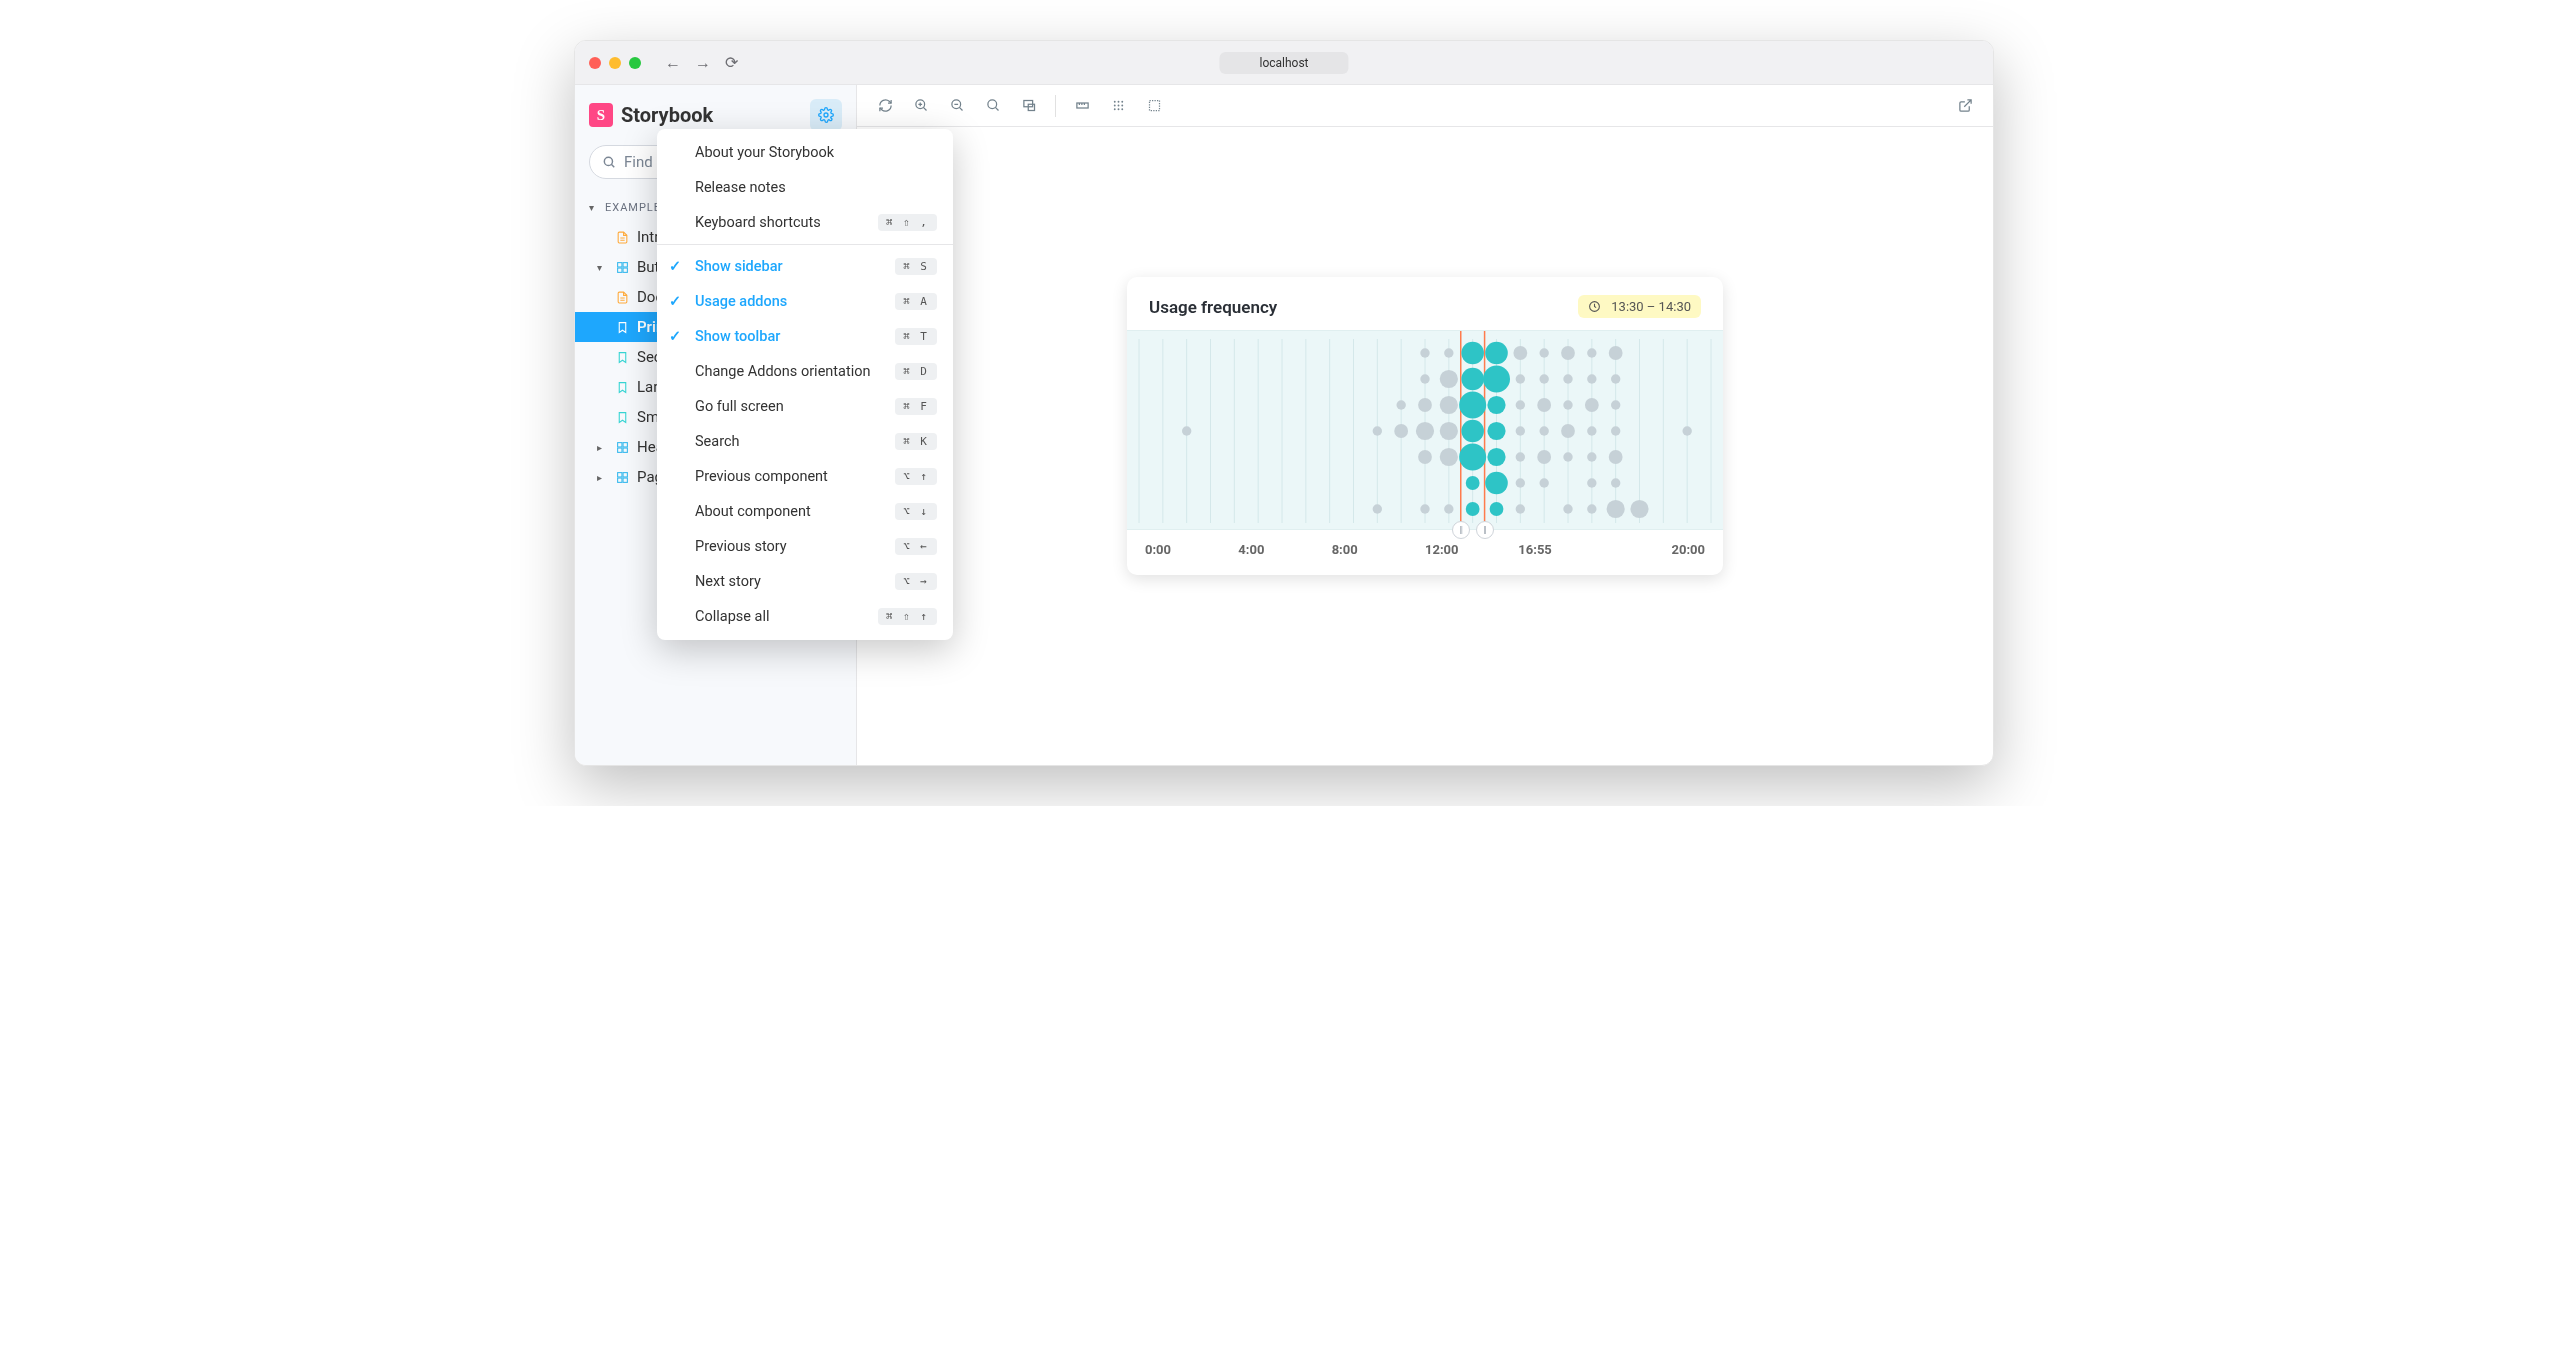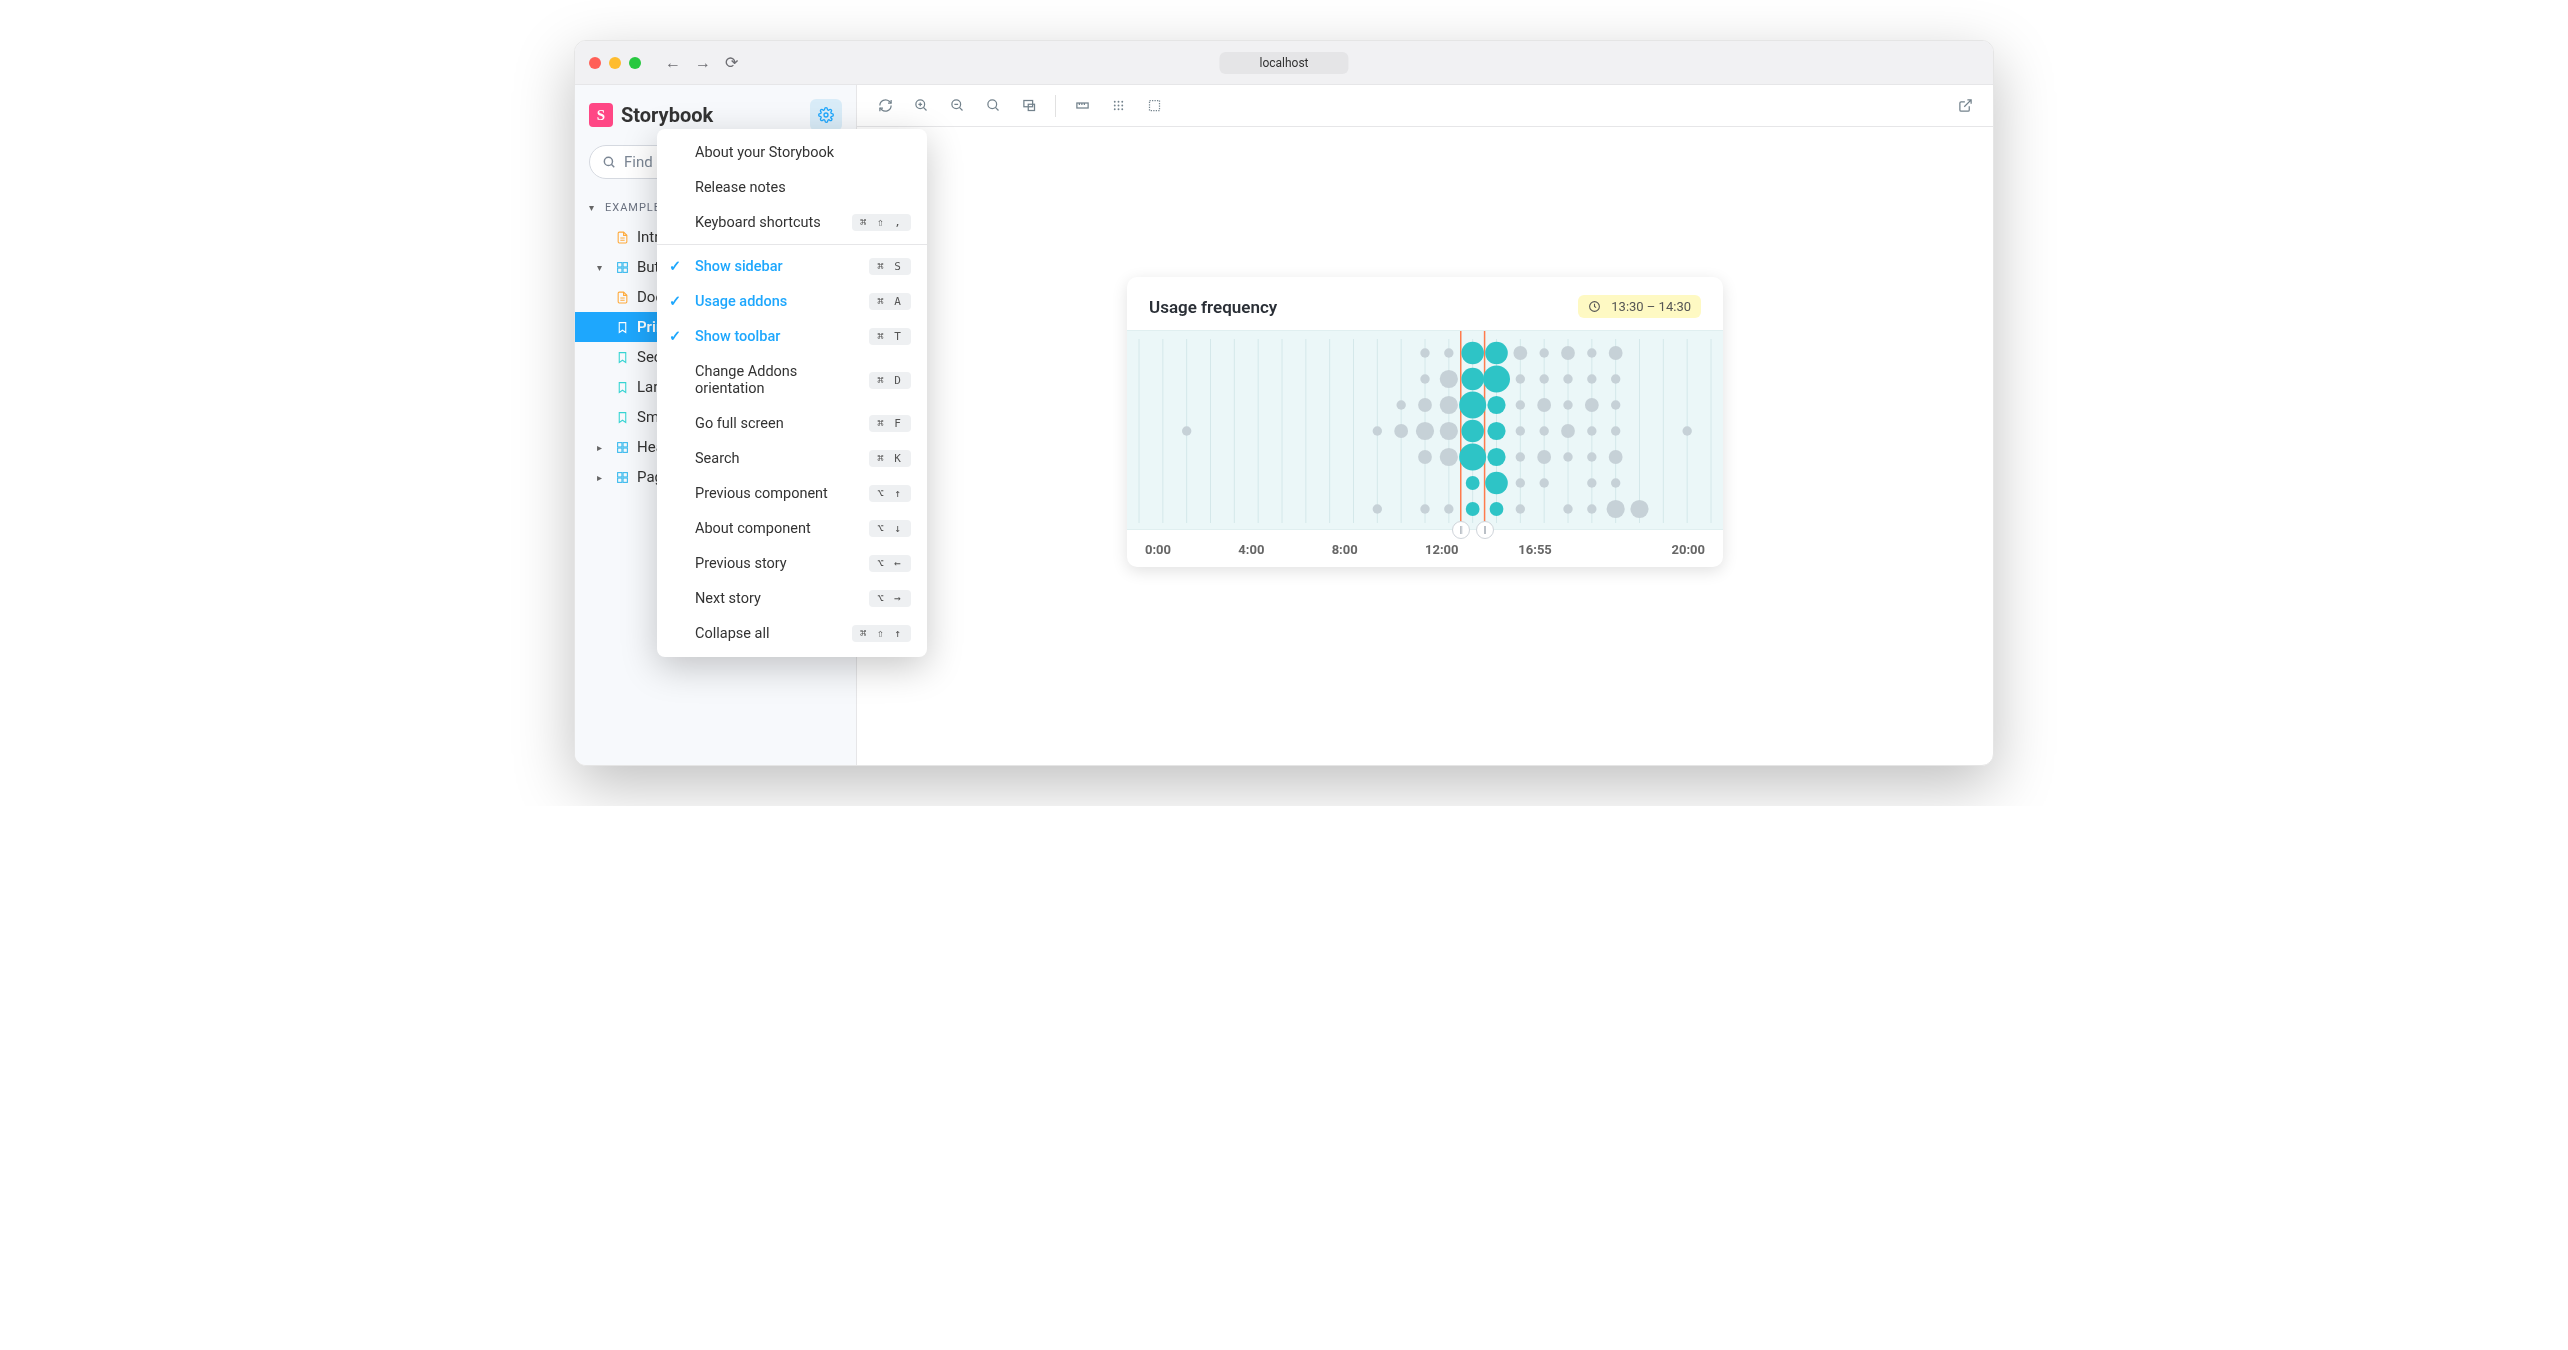--- a/index.html
+++ b/index.html
@@ -67,21 +67,21 @@
 .toolbar {
   height: 42px; border-bottom: 1px solid #e6e6e8; display:flex; align-items:center; padding: 0 12px; gap: 4px;
 }
 .tbtn { width:32px; height:32px; display:flex; align-items:center; justify-content:center; color:#73828c; cursor:pointer; border-radius:4px; }
 .tsep { width:1px; height:22px; background:#e1e1e1; margin: 0 6px; }
 .tspace { flex:1; }
 
 .preview { flex:1; display:flex; align-items:flex-start; justify-content:center; padding-top: 150px; }
 .card {
   width: 596px; background:#fff; border-radius: 10px; box-shadow: 0 4px 16px rgba(0,0,0,0.12);
-  padding: 18px 0 6px;
+  padding: 18px 0 14px;
 }
 .card-head { display:flex; align-items:center; justify-content:space-between; padding: 0 22px 12px; }
 .card-title { font-weight:600; font-size:17px; color:#2a2f36; }
 .range-badge {
   display:flex; align-items:center; gap:10px; background:#fef9c3; border-radius:6px; padding: 4px 10px; font-size:13px; color:#555;
 }
 .chart { position:relative; height: 200px; margin: 0; background:#ebf7f8; border-top:1px solid #e0eff0; border-bottom:1px solid #e0eff0; }
 .chart svg { display:block; }
 .xaxis { display:flex; justify-content:space-between; padding: 12px 18px 4px; font-size:13px; color:#666; }
 .xaxis span { flex:1; text-align:left;font-weight:bold; }
@@ -90,21 +90,21 @@
 .handle {
   position:absolute; bottom:-10px; width:18px; height:18px; border-radius:50%; background:#fff; border:1px solid #cfd4da;
   display:flex; align-items:center; justify-content:center; font-size:9px; color:#98a1ab; letter-spacing:-1px; cursor:grab;
 }
 
 .kbd {
   background:#eef0f2; border-radius:4px; padding: 2px 8px; font-size:11px; color:#555; letter-spacing:2px;
   font-family: -apple-system, ui-monospace, monospace; min-width: 28px; text-align:center;
 }
 .menu {
-  position:absolute; top: 44px; left: 82px; width: 270px; background:#fff; border-radius:8px;
+  position:absolute; top: 44px; left: 82px; width: 296px; background:#fff; border-radius:8px;
   box-shadow: 0 10px 36px rgba(0,0,0,0.22); padding: 6px 0; z-index: 50; font-size:14.5px; color:#333;
 }
 .menu .mi { display:flex; align-items:center; padding: 9px 16px 9px 38px; position:relative; cursor:pointer; }
 .menu .mi .check { position:absolute; left:12px; color:#1ea7fd; font-weight:bold; }
 .menu .mi.checked { color:#1ea7fd; font-weight:500; }
 .menu .mi .lbl { flex:1; }
 .menu .msep { height:1px; background:#e6e6e8; margin: 4px 0; }
 </style>
 </head>
 <body>

